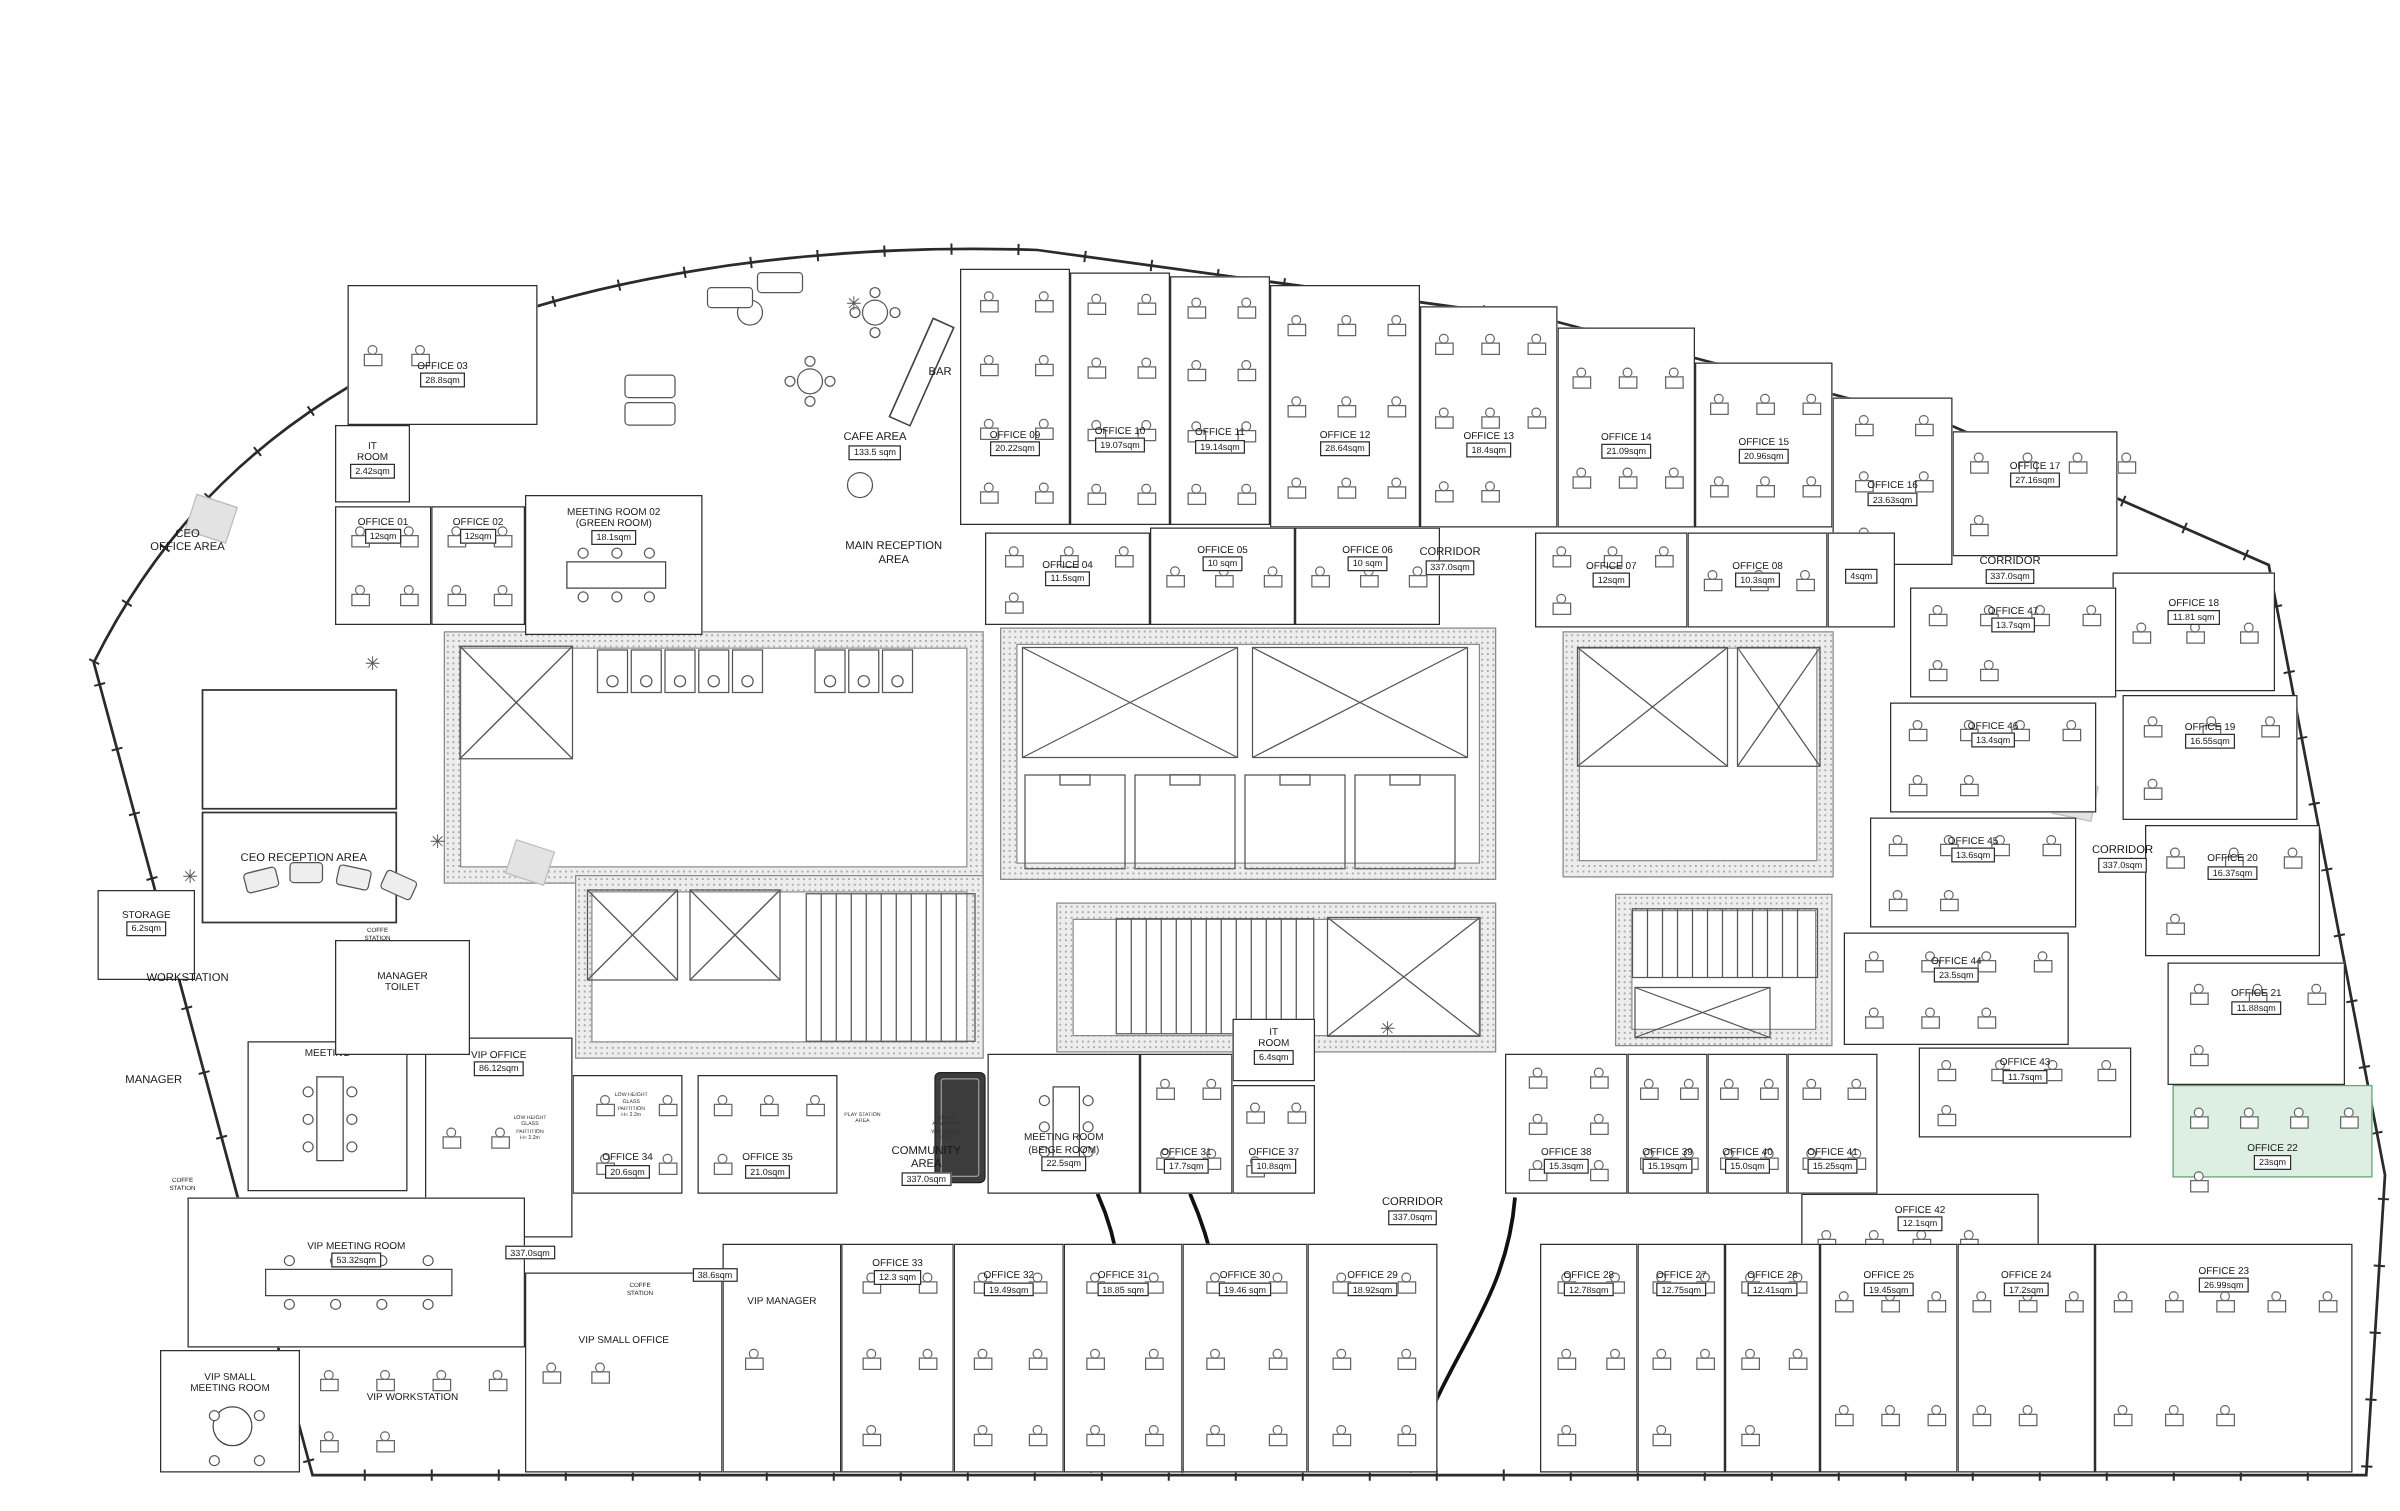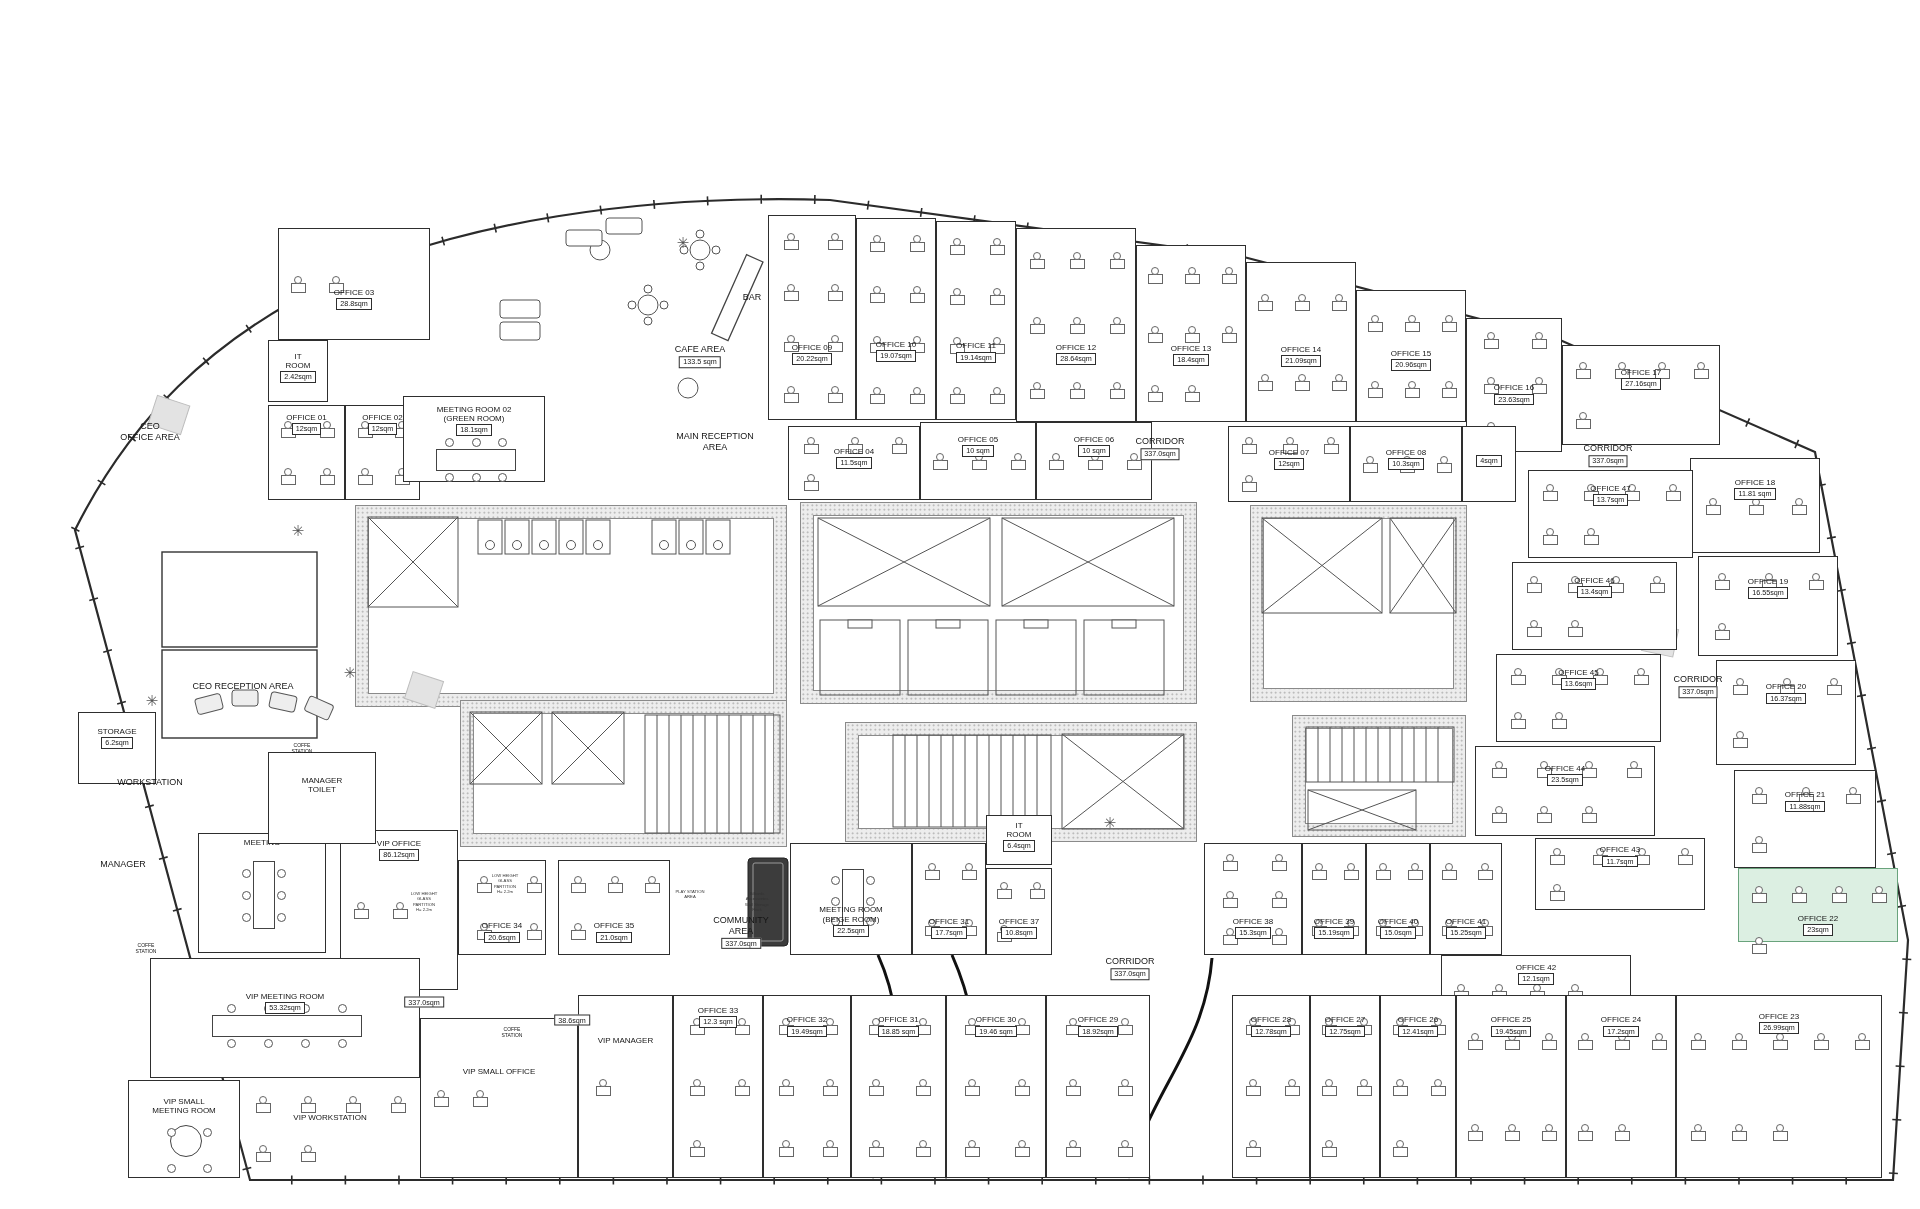--- a/index.html
+++ b/index.html
@@ -242,21 +242,21 @@
       <div class="desk" style="left: 50.75px; top: 69.25px;"></div>
       <div class="rlabel" style="top: 7.2px;"><span>OFFICE 01</span><br><span class="abox">12sqm</span></div>
     </div>
     <div class="room" style="left: 345px; top: 405px; width: 75px; height: 95px;">
       <div class="desk" style="left: 11.75px; top: 21.75px;"></div>
       <div class="desk" style="left: 49.25px; top: 21.75px;"></div>
       <div class="desk" style="left: 11.75px; top: 69.25px;"></div>
       <div class="desk" style="left: 49.25px; top: 69.25px;"></div>
       <div class="rlabel" style="top: 7.2px;"><span>OFFICE 02</span><br><span class="abox">12sqm</span></div>
     </div>
-    <div class="room" style="left: 403px; top: 396px; width: 142px; height: 86px;">
+    <div class="room" style="left: 420px; top: 396px; width: 142px; height: 112px;">
       <div class="tbl" style="left: 31.95px; top: 52px; width: 78.1px; height: 20px;"></div>
       <div class="chair" style="left: 41.4667px; top: 41px;"></div>
       <div class="chair" style="left: 41.4667px; top: 76px;"></div>
       <div class="chair" style="left: 67.5px; top: 41px;"></div>
       <div class="chair" style="left: 67.5px; top: 76px;"></div>
       <div class="chair" style="left: 93.5333px; top: 41px;"></div>
       <div class="chair" style="left: 93.5333px; top: 76px;"></div>
       <div class="rlabel" style="top: 7.68px;"><span>MEETING ROOM 02
 (GREEN ROOM)</span><br><span class="abox">18.1sqm</span></div>
     </div>
@@ -335,21 +335,21 @@
       <div class="rlabel" style="top: 58px;"><span>OFFICE 15</span><br><span class="abox">20.96sqm</span></div>
     </div>
     <div class="room" style="left: 1466px; top: 318px; width: 96px; height: 134px;">
       <div class="desk" style="left: 17px; top: 20.3333px;"></div>
       <div class="desk" style="left: 65px; top: 20.3333px;"></div>
       <div class="desk" style="left: 17px; top: 65px;"></div>
       <div class="desk" style="left: 65px; top: 65px;"></div>
       <div class="desk" style="left: 17px; top: 109.667px;"></div>
       <div class="rlabel" style="top: 64.36px;"><span>OFFICE 16</span><br><span class="abox">23.63sqm</span></div>
     </div>
-    <div class="room" style="left: 1562px; top: 345px; width: 158px; height: 100px;">
+    <div class="room" style="left: 1562px; top: 345px; width: 132px; height: 100px;">
       <div class="desk" style="left: 12.75px; top: 23px;"></div>
       <div class="desk" style="left: 52.25px; top: 23px;"></div>
       <div class="desk" style="left: 91.75px; top: 23px;"></div>
       <div class="desk" style="left: 131.25px; top: 23px;"></div>
       <div class="desk" style="left: 12.75px; top: 73px;"></div>
       <div class="rlabel" style="top: 22px;"><span>OFFICE 17</span><br><span class="abox">27.16sqm</span></div>
     </div>
     <div class="room" style="left: 788px; top: 426px; width: 132px; height: 74px;">
       <div class="desk" style="left: 15px; top: 16.5px;"></div>
       <div class="desk" style="left: 59px; top: 16.5px;"></div>

